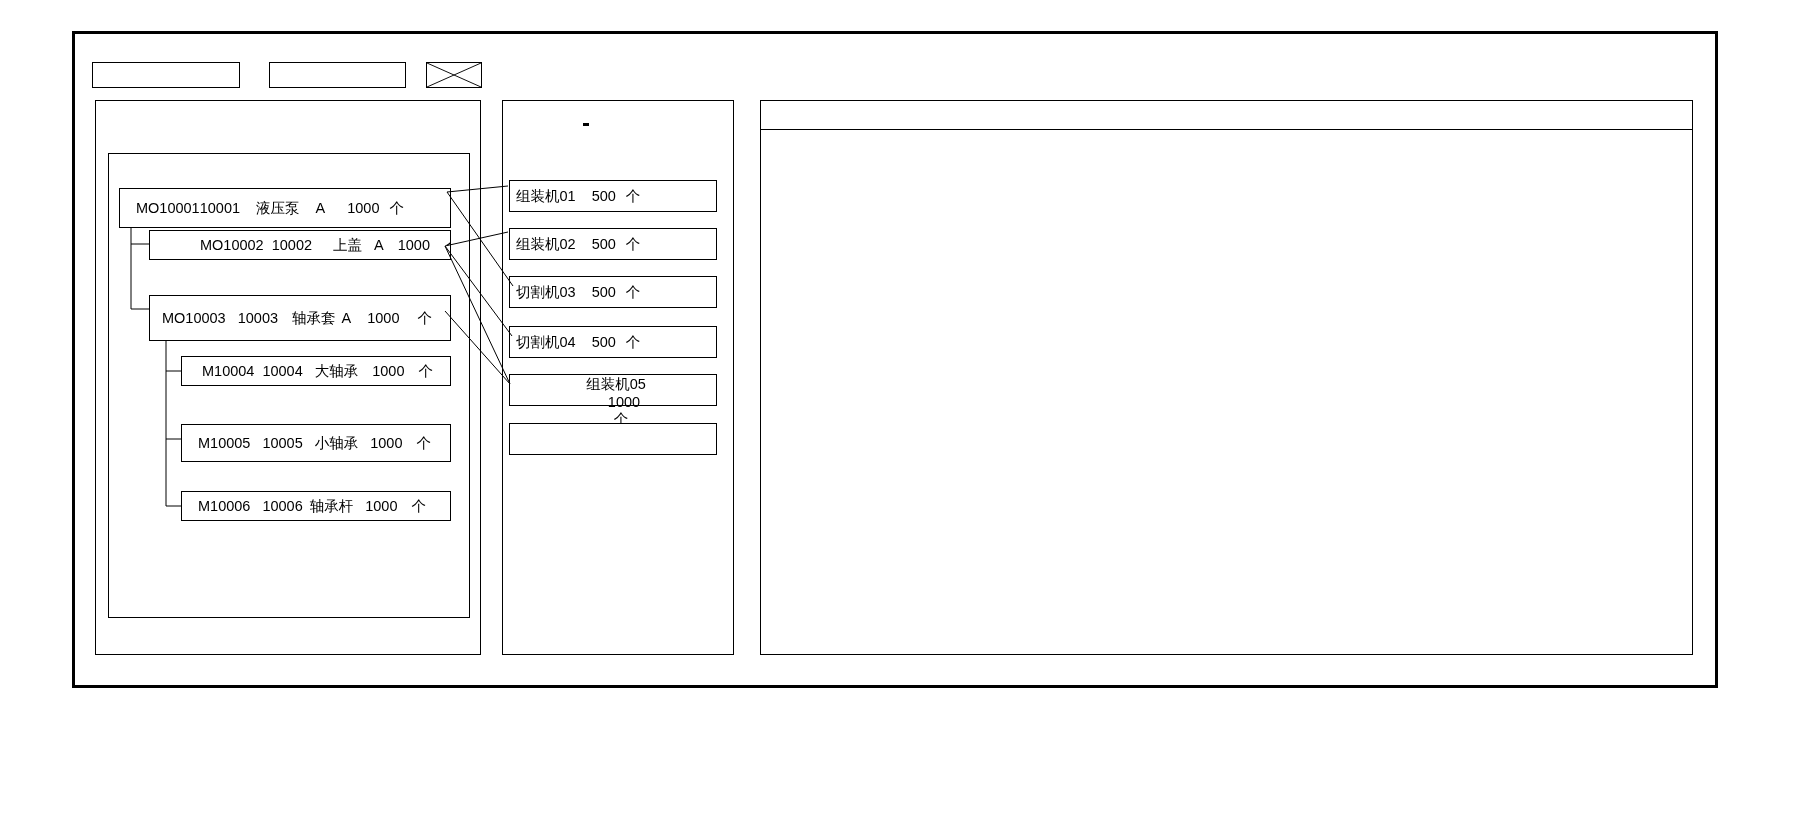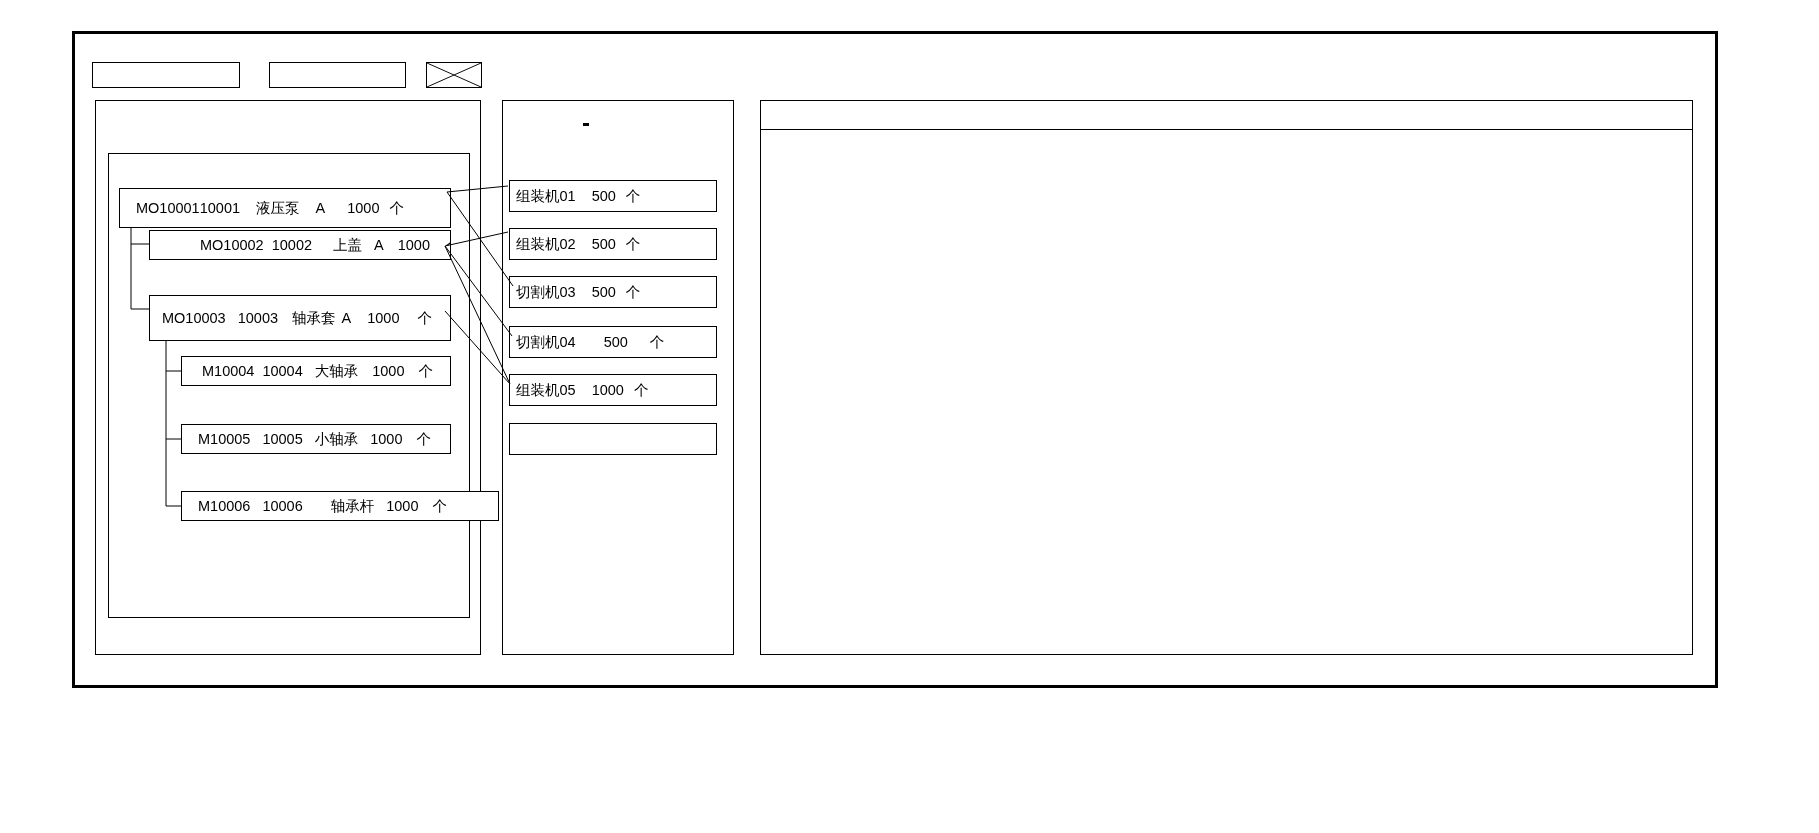--- a/index.html
+++ b/index.html
@@ -237,32 +237,32 @@
     </div>
 
     <div class="tree-row" id="tree-row-3" style="left:72px; top:202px; width:270px; height:30px;">
       <span class="cell" style="margin-left:20px;">M10004</span>
       <span class="cell" style="margin-left:8px;">10004</span>
       <span class="cell" style="margin-left:12px;">大轴承</span>
       <span class="cell" style="margin-left:14px;">1000</span>
       <span class="cell" style="margin-left:14px;">个</span>
     </div>
 
-    <div class="tree-row" id="tree-row-4" style="left:72px; top:270px; width:270px; height:30px;">
+    <div class="tree-row" id="tree-row-4" style="left:72px; top:270px; width:270px; height:38px;">
       <span class="cell" style="margin-left:16px;">M10005</span>
       <span class="cell" style="margin-left:12px;">10005</span>
       <span class="cell" style="margin-left:12px;">小轴承</span>
       <span class="cell" style="margin-left:12px;">1000</span>
       <span class="cell" style="margin-left:14px;">个</span>
     </div>
 
-    <div class="tree-row" id="tree-row-5" style="left:72px; top:337px; width:318px; height:30px;">
+    <div class="tree-row" id="tree-row-5" style="left:72px; top:337px; width:270px; height:30px;">
       <span class="cell" style="margin-left:16px;">M10006</span>
       <span class="cell" style="margin-left:12px;">10006</span>
-      <span class="cell" style="margin-left:28px;">轴承杆</span>
+      <span class="cell" style="margin-left:7px;">轴承杆</span>
       <span class="cell" style="margin-left:12px;">1000</span>
       <span class="cell" style="margin-left:14px;">个</span>
     </div>
 
   </div>
 </div>
 
 <div id="middle-panel">
 
   <div id="middle-marker"></div>
@@ -278,27 +278,27 @@
     <span class="m-qty">500</span>
     <span class="m-unit">个</span>
   </div>
 
   <div class="machine-row" style="top:175px;">
     <span class="m-name">切割机03</span>
     <span class="m-qty">500</span>
     <span class="m-unit">个</span>
   </div>
 
-  <div class="machine-row" style="top:225px;gap:12px;">
+  <div class="machine-row" style="top:225px;">
     <span class="m-name">切割机04</span>
     <span class="m-qty">500</span>
     <span class="m-unit">个</span>
   </div>
 
-  <div class="machine-row" style="top:273px;">
+  <div class="machine-row" style="top:273px;flex-direction:column;">
     <span class="m-name">组装机05</span>
     <span class="m-qty">1000</span>
     <span class="m-unit">个</span>
   </div>
 
   <div id="machine-empty" style="top:322px;"></div>
 </div>
 
 <div id="right-panel">
   <div id="right-header-rule"></div>

